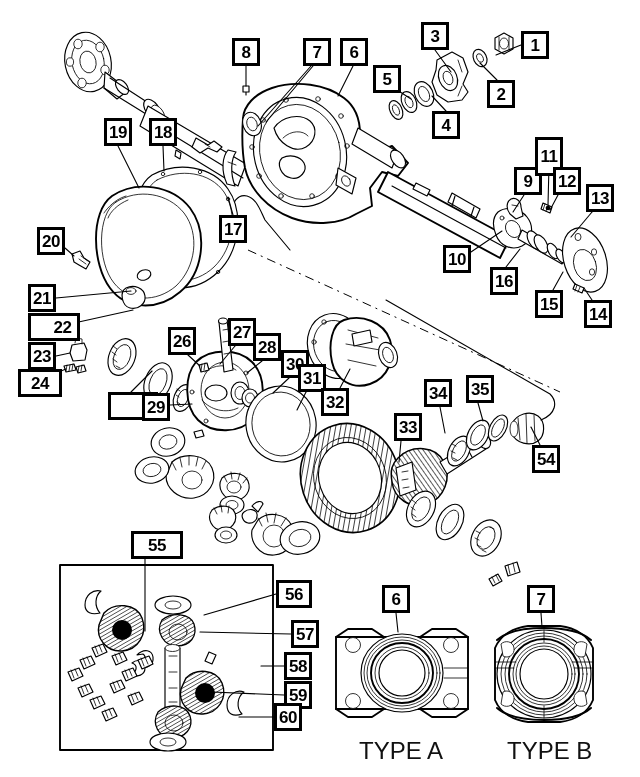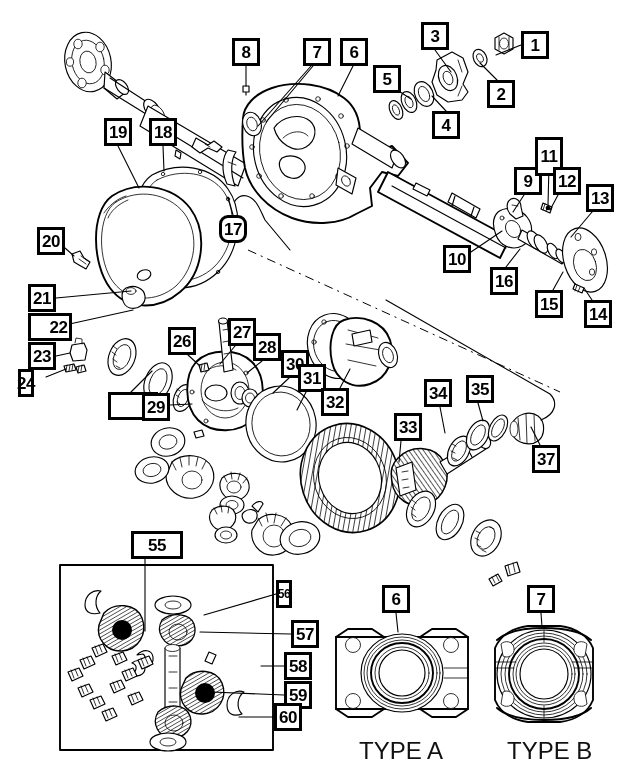--- a/index.html
+++ b/index.html
@@ -562,42 +562,42 @@
       <div class="callout" style="left: 303px; top: 38px; width: 28px; height: 28px; font-size: 17px; background: rgb(255, 255, 255); border-color: rgb(0, 0, 0); border-width: 3px;">7</div>
       <div class="callout" style="left: 232px; top: 38px; width: 28px; height: 28px; font-size: 17px; background: rgb(255, 255, 255); border-color: rgb(0, 0, 0); border-width: 3px;">8</div>
       <div class="callout" style="left: 514px; top: 167px; width: 28px; height: 28px; font-size: 17px; background: rgb(255, 255, 255); border-color: rgb(0, 0, 0); border-width: 3px;">9</div>
       <div class="callout" style="left: 443px; top: 245px; width: 28px; height: 28px; font-size: 17px; background: rgb(255, 255, 255); border-color: rgb(0, 0, 0); border-width: 3px;">10</div>
       <div class="callout" style="left: 535px; top: 137px; width: 28px; height: 39px; font-size: 17px; background: rgb(255, 255, 255); border-color: rgb(0, 0, 0); border-width: 3px;">11</div>
       <div class="callout" style="left: 553px; top: 167px; width: 28px; height: 28px; font-size: 17px; background: rgb(255, 255, 255); border-color: rgb(0, 0, 0); border-width: 3px;">12</div>
       <div class="callout" style="left: 586px; top: 184px; width: 28px; height: 28px; font-size: 17px; background: rgb(255, 255, 255); border-color: rgb(0, 0, 0); border-width: 3px;">13</div>
       <div class="callout" style="left: 584px; top: 300px; width: 28px; height: 28px; font-size: 17px; background: rgb(255, 255, 255); border-color: rgb(0, 0, 0); border-width: 3px;">14</div>
       <div class="callout" style="left: 535px; top: 290px; width: 28px; height: 28px; font-size: 17px; background: rgb(255, 255, 255); border-color: rgb(0, 0, 0); border-width: 3px;">15</div>
       <div class="callout" style="left: 490px; top: 267px; width: 28px; height: 28px; font-size: 17px; background: rgb(255, 255, 255); border-color: rgb(0, 0, 0); border-width: 3px;">16</div>
-      <div class="callout" style="left: 219px; top: 215px; width: 28px; height: 28px; font-size: 17px; background: rgb(255, 255, 255); border-color: rgb(0, 0, 0); border-width: 3px; border-radius: 9px;">17</div>
+      <div class="callout" style="left: 219px; top: 215px; width: 28px; height: 28px; font-size: 17px; background: rgb(255, 255, 255); border-color: rgb(0, 0, 0); border-width: 3px;">17</div>
       <div class="callout" style="left: 149px; top: 118px; width: 28px; height: 28px; font-size: 17px; background: rgb(255, 255, 255); border-color: rgb(0, 0, 0); border-width: 3px;">18</div>
       <div class="callout" style="left: 104px; top: 118px; width: 28px; height: 28px; font-size: 17px; background: rgb(255, 255, 255); border-color: rgb(0, 0, 0); border-width: 3px;">19</div>
       <div class="callout" style="left: 37px; top: 227px; width: 28px; height: 28px; font-size: 17px; background: rgb(255, 255, 255); border-color: rgb(0, 0, 0); border-width: 3px;">20</div>
       <div class="callout" style="left: 28px; top: 284px; width: 28px; height: 28px; font-size: 17px; background: rgb(255, 255, 255); border-color: rgb(0, 0, 0); border-width: 3px;">21</div>
-      <div class="callout" style="left: 28px; top: 313px; width: 44px; height: 28px; font-size: 17px; background: rgb(255, 255, 255); border-color: rgb(0, 0, 0); border-width: 3px; padding-left: 17px;">22</div>
+      <div class="callout" style="left: 28px; top: 313px; width: 52px; height: 28px; font-size: 17px; background: rgb(255, 255, 255); border-color: rgb(0, 0, 0); border-width: 3px; padding-left: 17px;">22</div>
       <div class="callout" style="left: 28px; top: 342px; width: 28px; height: 28px; font-size: 17px; background: rgb(255, 255, 255); border-color: rgb(0, 0, 0); border-width: 3px;">23</div>
-      <div class="callout" style="left: 18px; top: 369px; width: 16px; height: 28px; font-size: 17px; background: rgb(255, 255, 255); border-color: rgb(0, 0, 0); border-width: 3px;">24</div>
+      <div class="callout" style="left: 18px; top: 369px; width: 44px; height: 28px; font-size: 17px; background: rgb(255, 255, 255); border-color: rgb(0, 0, 0); border-width: 3px;">24</div>
       <div class="callout" style="left: 108px; top: 392px; width: 28px; height: 28px; font-size: 17px; background: rgb(255, 255, 255); border-color: rgb(0, 0, 0); border-width: 3px; padding-left: 44px;">25</div>
       <div class="callout" style="left: 168px; top: 327px; width: 28px; height: 28px; font-size: 17px; background: rgb(255, 255, 255); border-color: rgb(0, 0, 0); border-width: 3px;">26</div>
       <div class="callout" style="left: 228px; top: 318px; width: 28px; height: 28px; font-size: 17px; background: rgb(255, 255, 255); border-color: rgb(0, 0, 0); border-width: 3px;">27</div>
       <div class="callout" style="left: 253px; top: 333px; width: 28px; height: 28px; font-size: 17px; background: rgb(255, 255, 255); border-color: rgb(0, 0, 0); border-width: 3px;">28</div>
       <div class="callout" style="left: 142px; top: 393px; width: 28px; height: 28px; font-size: 17px; background: rgb(255, 255, 255); border-color: rgb(0, 0, 0); border-width: 3px;">29</div>
       <div class="callout" style="left: 281px; top: 350px; width: 28px; height: 28px; font-size: 17px; background: rgb(255, 255, 255); border-color: rgb(0, 0, 0); border-width: 3px;">30</div>
       <div class="callout" style="left: 298px; top: 364px; width: 28px; height: 28px; font-size: 17px; background: rgb(255, 255, 255); border-color: rgb(0, 0, 0); border-width: 3px;">31</div>
       <div class="callout" style="left: 321px; top: 388px; width: 28px; height: 28px; font-size: 17px; background: rgb(255, 255, 255); border-color: rgb(0, 0, 0); border-width: 3px;">32</div>
       <div class="callout" style="left: 394px; top: 413px; width: 28px; height: 28px; font-size: 17px; background: rgb(255, 255, 255); border-color: rgb(0, 0, 0); border-width: 3px;">33</div>
       <div class="callout" style="left: 424px; top: 379px; width: 28px; height: 28px; font-size: 17px; background: rgb(255, 255, 255); border-color: rgb(0, 0, 0); border-width: 3px;">34</div>
       <div class="callout" style="left: 466px; top: 375px; width: 28px; height: 28px; font-size: 17px; background: rgb(255, 255, 255); border-color: rgb(0, 0, 0); border-width: 3px;">35</div>
-      <div class="callout" style="left: 532px; top: 445px; width: 28px; height: 28px; font-size: 17px; background: rgb(255, 255, 255); border-color: rgb(0, 0, 0); border-width: 3px;">37</div>
+      <div class="callout" style="left: 532px; top: 445px; width: 28px; height: 28px; font-size: 17px; background: rgb(255, 255, 255); border-color: rgb(0, 0, 0); border-width: 3px;">54</div>
       <div class="callout" style="left: 131px; top: 531px; width: 52px; height: 28px; font-size: 17px; background: rgb(255, 255, 255); border-color: rgb(0, 0, 0); border-width: 3px;">55</div>
-      <div class="callout" style="left: 276px; top: 580px; width: 16px; height: 28px; font-size: 12px; background: rgb(255, 255, 255); border-color: rgb(0, 0, 0); border-width: 3px;">56</div>
+      <div class="callout" style="left: 276px; top: 580px; width: 36px; height: 28px; font-size: 17px; background: rgb(255, 255, 255); border-color: rgb(0, 0, 0); border-width: 3px;">56</div>
       <div class="callout" style="left: 291px; top: 620px; width: 28px; height: 28px; font-size: 17px; background: rgb(255, 255, 255); border-color: rgb(0, 0, 0); border-width: 3px;">57</div>
       <div class="callout" style="left: 284px; top: 652px; width: 28px; height: 28px; font-size: 17px; background: rgb(255, 255, 255); border-color: rgb(0, 0, 0); border-width: 3px;">58</div>
       <div class="callout" style="left: 284px; top: 681px; width: 28px; height: 28px; font-size: 17px; background: rgb(255, 255, 255); border-color: rgb(0, 0, 0); border-width: 3px;">59</div>
       <div class="callout" style="left: 274px; top: 703px; width: 28px; height: 28px; font-size: 17px; background: rgb(255, 255, 255); border-color: rgb(0, 0, 0); border-width: 3px;">60</div>
       <div class="callout" style="left: 382px; top: 585px; width: 28px; height: 28px; font-size: 17px; background: rgb(255, 255, 255); border-color: rgb(0, 0, 0); border-width: 3px;">6</div>
       <div class="callout" style="left: 527px; top: 585px; width: 28px; height: 28px; font-size: 17px; background: rgb(255, 255, 255); border-color: rgb(0, 0, 0); border-width: 3px;">7</div>
     </div>
 
   <div id="typelabels">
       <div class="typelabel" style="left: 359px; top: 737px; font-size: 24px;">TYPE A</div>

